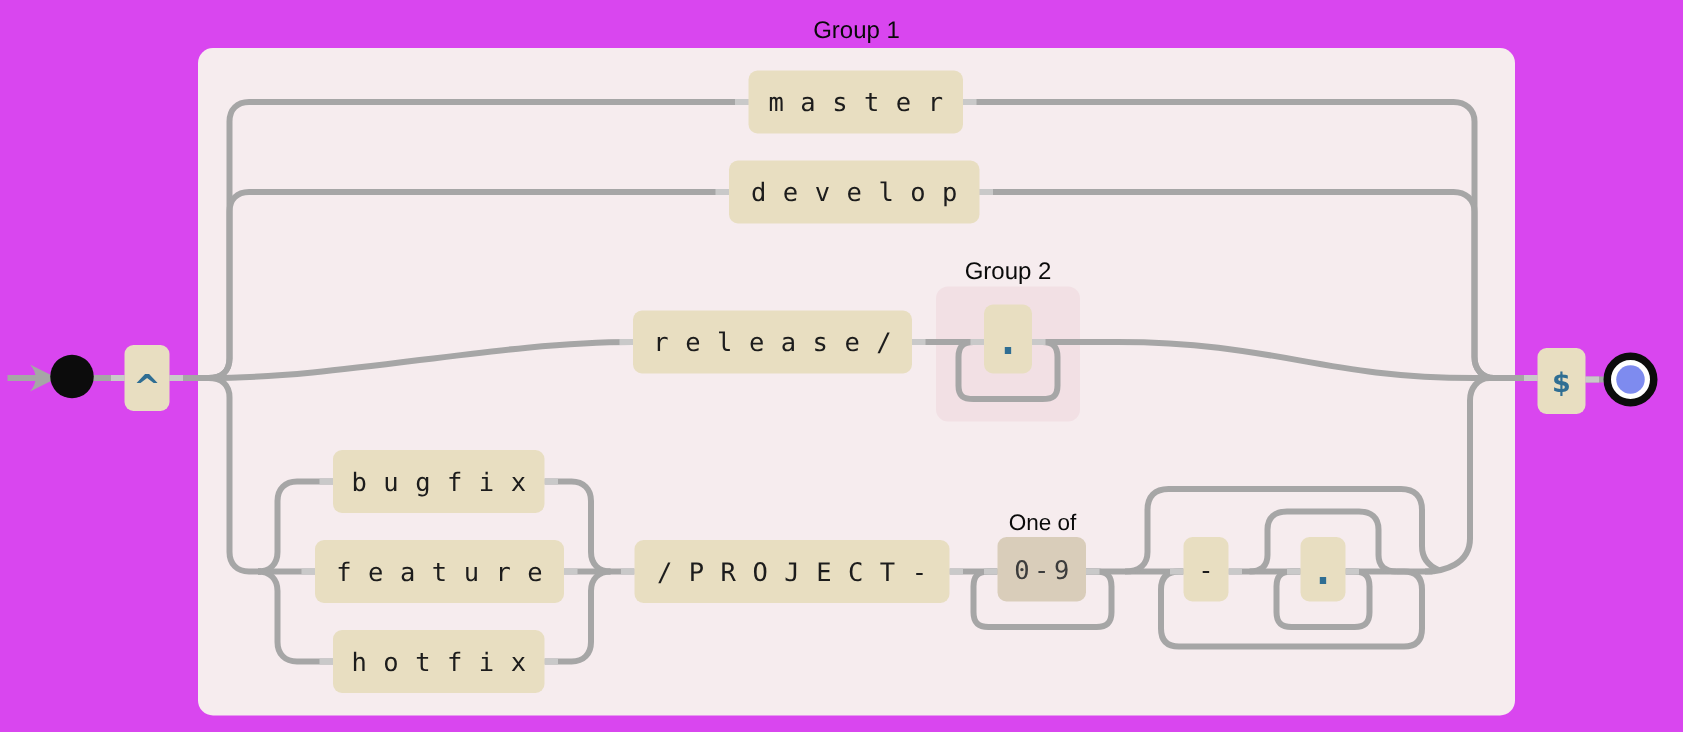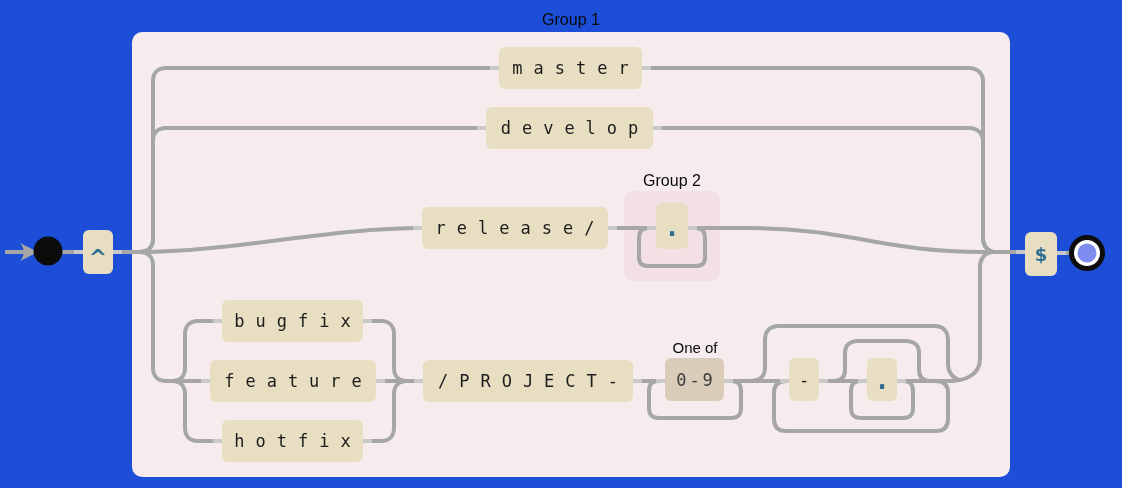--- a/index.html
+++ b/index.html
@@ -1,16 +1,16 @@
 <!DOCTYPE html>
 <html><head>
 <meta charset="utf-8">
 <style>
   html,body{margin:0;padding:0;background:#ffffff;}
-  .stage{position:relative;width:1122px;height:488px;background:#1d4ed8;overflow:hidden;
+  .stage{position:relative;width:1122px;height:488px;background:#d946ef;overflow:hidden;
          font-family:"Liberation Sans",sans-serif;}
   svg{display:block;}
   .rail{stroke:#a6a6a6;stroke-width:4;fill:none;}
   .tick{stroke:#c9c9c9;stroke-width:4;fill:none;}
   .g1bg{fill:#f6ecee;}
   .g2bg{fill:#f2e0e4;}
   .box{fill:#e8dec1;}
   .boxdark{fill:#d9cdba;}
   .mono-label{font-family:"DejaVu Sans Mono","Liberation Mono",monospace;font-size:17px;
               letter-spacing:11px;fill:#1c1c1c;text-anchor:middle;}

